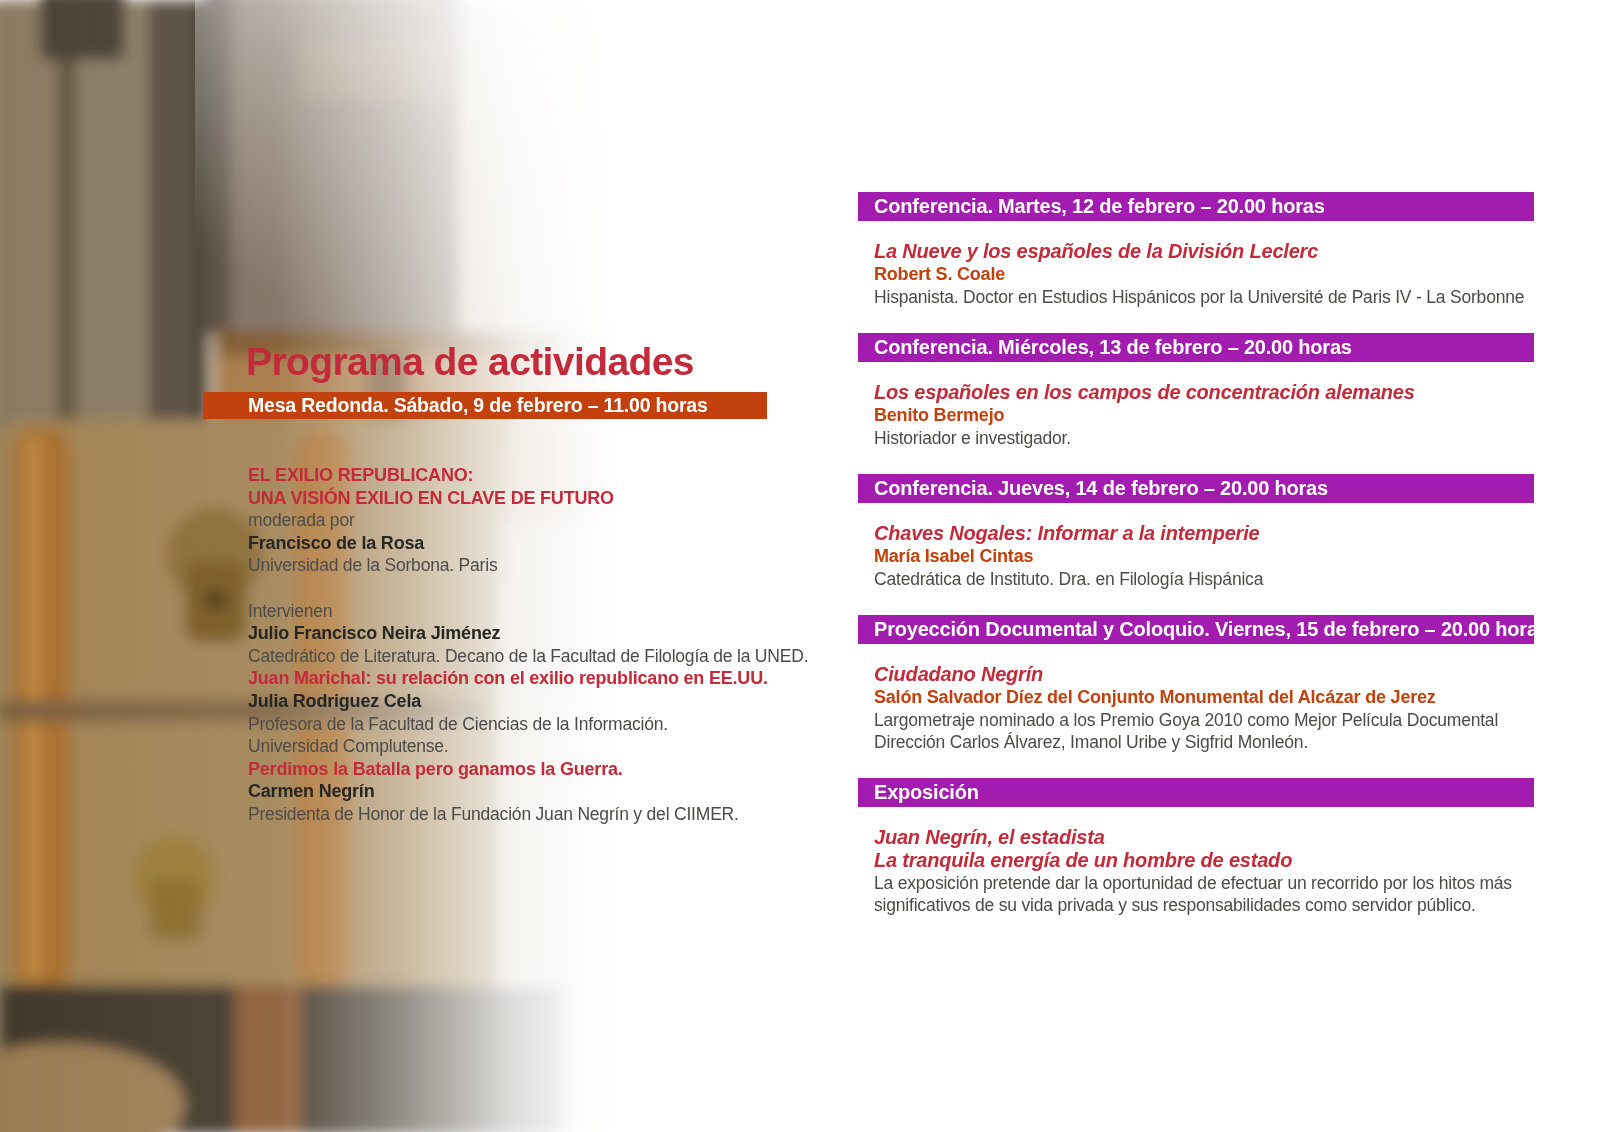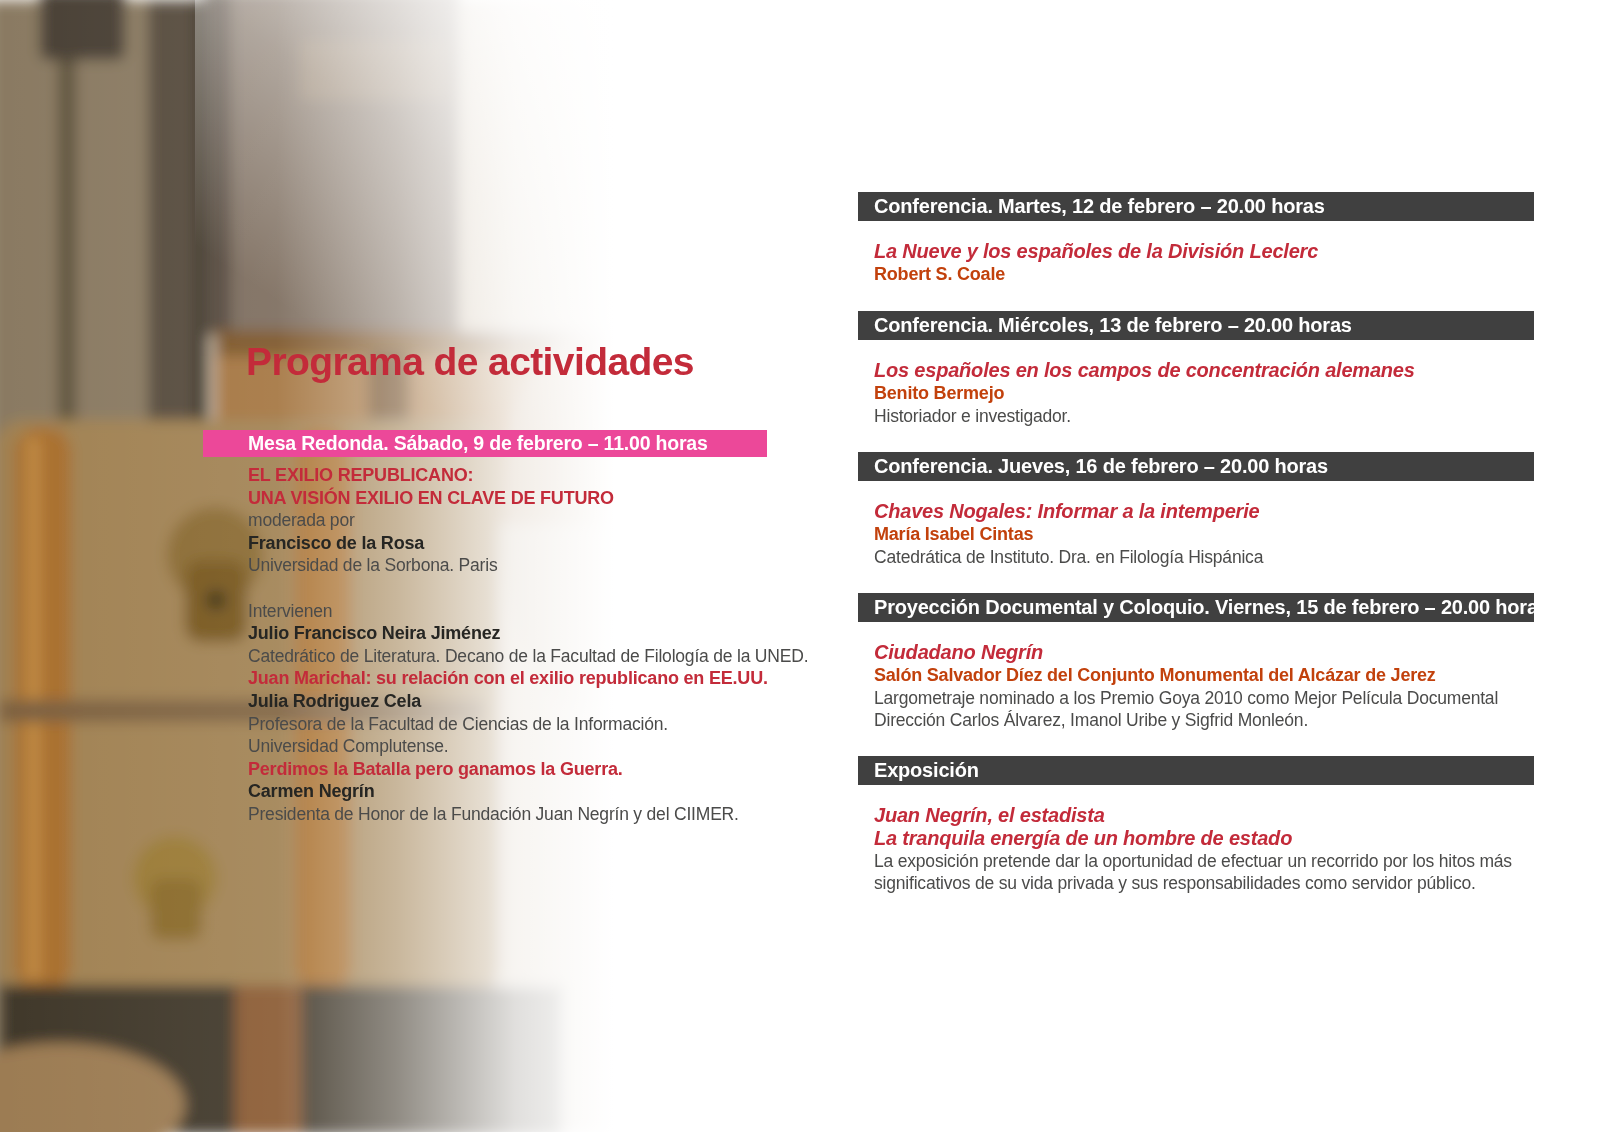--- a/index.html
+++ b/index.html
@@ -5,33 +5,33 @@
   html,body{margin:0;padding:0;background:#ffffff;}
   body{font-family:"Liberation Sans","DejaVu Sans",sans-serif;}
   .page{position:relative;width:1600px;height:1132px;overflow:hidden;background:#ffffff;}
 
   
   .photo{position:absolute;left:0;top:0;width:660px;height:1132px;pointer-events:none;}
 
   
   .doc-title{position:absolute;left:246px;top:340px;font-size:39px;font-weight:bold;
              color:#c32b3a;letter-spacing:-0.6px;white-space:nowrap;}
-  .l-banner{position:absolute;left:203px;top:430px;width:564px;height:27px;box-sizing:border-box;
-            background:#ec4899;color:#ffffff;font-size:19.5px;font-weight:bold;line-height:27px;
+  .l-banner{position:absolute;left:203px;top:392px;width:564px;height:27px;box-sizing:border-box;
+            background:#c2410c;color:#ffffff;font-size:19.5px;font-weight:bold;line-height:27px;
             padding-left:45px;letter-spacing:-0.2px;white-space:nowrap;}
   .l-text{position:absolute;left:248px;top:464px;width:600px;}
   .l-line{font-size:17.5px;line-height:22.6px;color:#4b4b4a;letter-spacing:-0.2px;white-space:nowrap;}
   .l-line.red-bold{font-weight:bold;color:#c32b3a;font-size:18px;}
   .l-line.bold{font-weight:bold;color:#262623;font-size:18px;}
   .l-gap{height:22.6px;}
 
   
   .r-col{position:absolute;left:858px;top:192px;width:676px;}
   .r-section{margin-bottom:25px;}
-  .r-banner{height:29px;box-sizing:border-box;background:#404040;color:#ffffff;
+  .r-banner{height:29px;box-sizing:border-box;background:#a21caf;color:#ffffff;
             font-size:20px;font-weight:bold;line-height:29px;padding-left:16px;
             letter-spacing:-0.2px;white-space:nowrap;margin-bottom:19px;}
   .r-title{font-size:20px;font-weight:bold;color:#c32b3a;line-height:23px;
            letter-spacing:-0.2px;white-space:nowrap;padding-left:16px;font-style:italic;}
   .r-bold{font-size:18px;font-weight:bold;color:#c2410c;line-height:23px;
           letter-spacing:-0.2px;white-space:nowrap;padding-left:16px;}
   .r-line{font-size:17.5px;color:#4b4b4a;line-height:22px;
           letter-spacing:-0.2px;white-space:nowrap;padding-left:16px;}
 </style>
 </head>
@@ -117,34 +117,35 @@
     <div class="l-line"></div>
   </div>
 
   <div class="r-col">
 
     <div class="r-section">
       <div class="r-banner">Conferencia. Martes, 12 de febrero – 20.00 horas</div>
       <div class="r-title">La Nueve y los españoles de la División Leclerc</div>
       <div class="r-title"></div>
       <div class="r-bold">Robert S. Coale</div>
+      <div class="r-line">Hispanista. Doctor en Estudios Hispánicos por la Université de Paris IV - La Sorbonne</div>
       <div class="r-line"></div>
     </div>
 
     <div class="r-section">
       <div class="r-banner">Conferencia. Miércoles, 13 de febrero – 20.00 horas</div>
       <div class="r-title">Los españoles en los campos de concentración alemanes</div>
       <div class="r-title"></div>
       <div class="r-bold">Benito Bermejo</div>
       <div class="r-line">Historiador e investigador.</div>
       <div class="r-line"></div>
     </div>
 
     <div class="r-section">
-      <div class="r-banner">Conferencia. Jueves, 16 de febrero – 20.00 horas</div>
+      <div class="r-banner">Conferencia. Jueves, 14 de febrero – 20.00 horas</div>
       <div class="r-title">Chaves Nogales: Informar a la intemperie</div>
       <div class="r-title"></div>
       <div class="r-bold">María Isabel Cintas</div>
       <div class="r-line">Catedrática de Instituto. Dra. en Filología Hispánica</div>
       <div class="r-line"></div>
     </div>
 
     <div class="r-section">
       <div class="r-banner">Proyección Documental y Coloquio. Viernes, 15 de febrero – 20.00 horas</div>
       <div class="r-title">Ciudadano Negrín</div>

